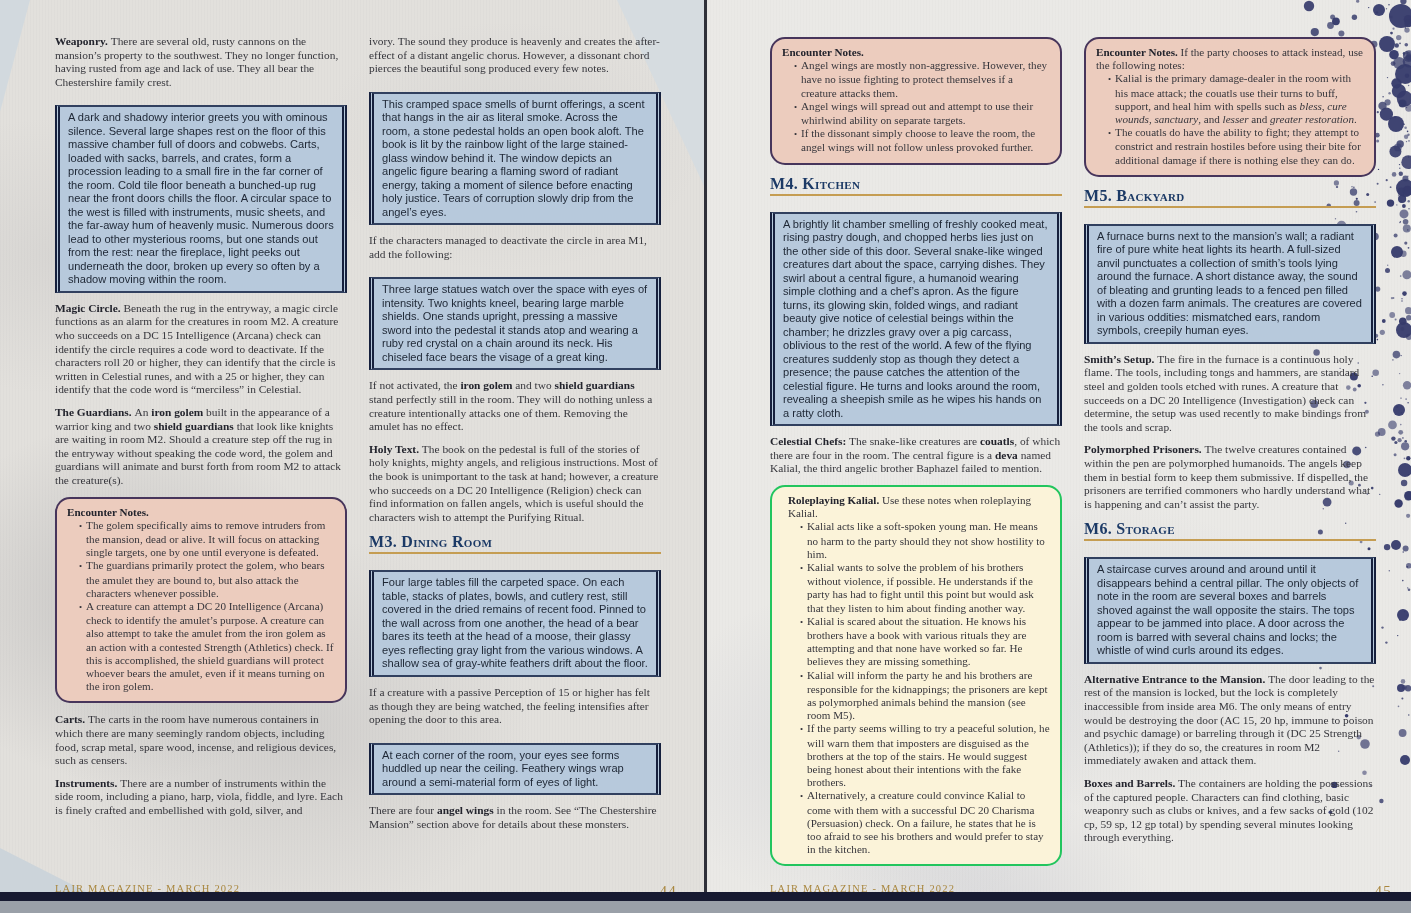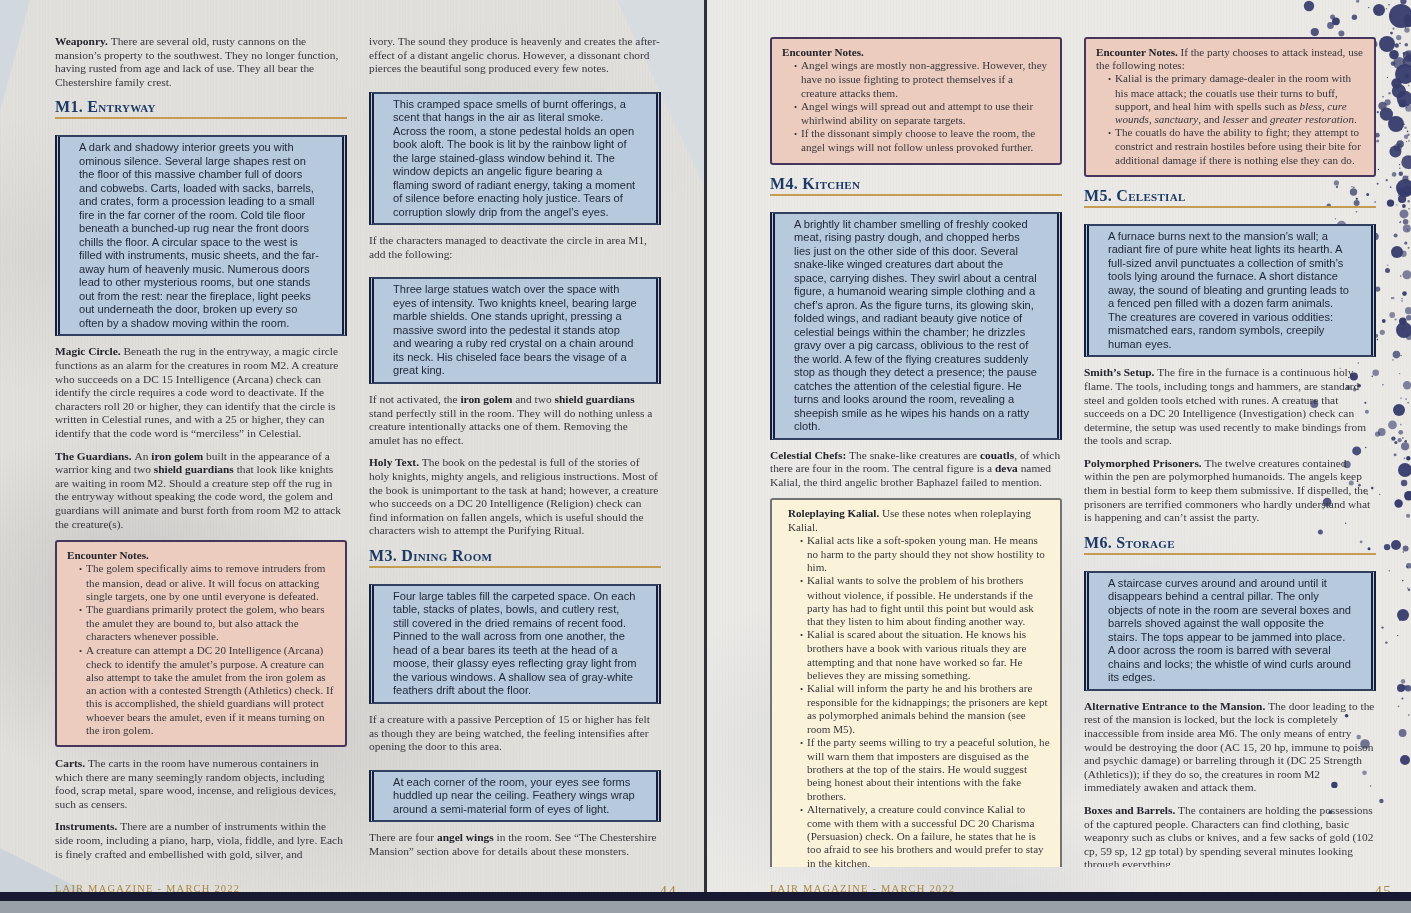--- a/index.html
+++ b/index.html
@@ -32,27 +32,27 @@
   .content{position:absolute;top:35px;left:55px;right:43px;height:832px;display:flex;gap:22px;
            overflow:hidden;z-index:2;}
   .content-right{left:63px;right:35px;}
   .col{width:292px;flex:none;}
   .para{font-size:11.4px;line-height:13.6px;color:#36363c;margin:0 0 9px;text-align:left;}
   .para b{color:#23242d;}
   .heading{font-size:16px;font-weight:bold;font-variant:small-caps;color:#1c3a66;
            letter-spacing:.3px;border-bottom:2px solid #c59d52;padding-bottom:1px;margin:3px 0 6px;}
   .readaloud{background:#b7c9dc;border-left:5px double #16203d;border-right:5px double #16203d;
              border-top:2px solid #31405f;border-bottom:2px solid #31405f;
-             padding:4px 19px;margin:16px 0 9px;}
+             padding:4px 8px;margin:16px 0 9px;}
   .ra-text{font-family:"Liberation Sans",sans-serif;font-size:11.1px;line-height:13.5px;
            color:#1d2634;margin:0;}
-  .notes{border-radius:3px;padding:7px 10px 8px;margin:2px 0 10px;
+  .notes{border-radius:15px;padding:7px 10px 8px;margin:2px 0 10px;
          font-size:11.1px;line-height:13.2px;color:#37363c;}
   .notes-pink{background:#ecccbe;border:2px solid #47355b;}
-  .notes-cream{background:#fbf3d9;border:2px solid #737373;padding-left:16px;}
+  .notes-cream{background:#fbf3d9;border:2px solid #22c55e;padding-left:16px;}
   .notes-head{margin:0;}
   .notes-head b{color:#23242d;}
   .notes-list{list-style:none;margin:0;padding:0 0 0 8px;}
   .notes-list li{padding-left:11px;text-indent:-7px;}
   .notes-list li::before{content:"\2022";font-size:.8em;margin-right:4px;}
   .footer{position:absolute;bottom:15px;left:55px;right:43px;height:15px;z-index:3;
           color:#a9873f;font-size:10.5px;letter-spacing:1.2px;}
   .footer .f-title{display:block;text-transform:uppercase;}
   .footer .f-num{position:absolute;right:-16px;top:0;font-size:15px;text-align:right;}
   .footer-right{left:63px;right:35px;}
@@ -63,21 +63,20 @@
 
 <div class="spread">
   <div class="page page-left">
     <div class="wash wash-left"></div>
     <div class="corner corner-tl"></div>
     <div class="corner corner-tr"></div>
     <div class="corner corner-bl"></div>
     <div class="content">
       <div class="col">
           <p class="para"><b>Weaponry. </b><span>There are several old, rusty cannons on the mansion’s property to the southwest. They no longer function, having rusted from age and lack of use. They all bear the Chestershire family crest.</span></p>
-          <div class="heading">M1. Entryway</div>
           <div class="readaloud">
             <p class="ra-text">A dark and shadowy interior greets you with ominous silence. Several large shapes rest on the floor of this massive chamber full of doors and cobwebs. Carts, loaded with sacks, barrels, and crates, form a procession leading to a small fire in the far corner of the room. Cold tile floor beneath a bunched-up rug near the front doors chills the floor. A circular space to the west is filled with instruments, music sheets, and the far-away hum of heavenly music. Numerous doors lead to other mysterious rooms, but one stands out from the rest: near the fireplace, light peeks out underneath the door, broken up every so often by a shadow moving within the room.</p>
           </div>
           <p class="para"><b>Magic Circle. </b><span>Beneath the rug in the entryway, a magic circle functions as an alarm for the creatures in room M2. A creature who succeeds on a DC 15 Intelligence (Arcana) check can identify the circle requires a code word to deactivate. If the characters roll 20 or higher, they can identify that the circle is written in Celestial runes, and with a 25 or higher, they can identify that the code word is “merciless” in Celestial.</span></p>
           <p class="para"><b>The Guardians. </b><span>An </span><b>iron golem</b><span> built in the appearance of a warrior king and two </span><b>shield guardians</b><span> that look like knights are waiting in room M2. Should a creature step off the rug in the entryway without speaking the code word, the golem and guardians will animate and burst forth from room M2 to attack the creature(s).</span></p>
           <div class="notes notes-pink">
             <p class="notes-head"><b>Encounter Notes.</b></p>
             <ul class="notes-list">
               <li class="bullet"><span>The golem specifically aims to remove intruders from the mansion, dead or alive. It will focus on attacking single targets, one by one until everyone is defeated.</span></li>
               <li class="bullet"><span>The guardians primarily protect the golem, who bears the amulet they are bound to, but also attack the characters whenever possible.</span></li>
@@ -466,21 +465,21 @@
           </div>
         </div>
       <div class="col">
           <div class="notes notes-pink">
             <p class="notes-head"><b>Encounter Notes. </b><span>If the party chooses to attack instead, use the following notes:</span></p>
             <ul class="notes-list">
               <li class="bullet"><span>Kalial is the primary damage-dealer in the room with his mace attack; the couatls use their turns to buff, support, and heal him with spells such as </span><i>bless</i><span>, </span><i>cure wounds</i><span>, </span><i>sanctuary</i><span>, and </span><i>lesser</i><span> and </span><i>greater restoration</i><span>.</span></li>
               <li class="bullet"><span>The couatls do have the ability to fight; they attempt to constrict and restrain hostiles before using their bite for additional damage if there is nothing else they can do.</span></li>
             </ul>
           </div>
-          <div class="heading">M5. Celestial</div>
+          <div class="heading">M5. Backyard</div>
           <div class="readaloud">
             <p class="ra-text">A furnace burns next to the mansion’s wall; a radiant fire of pure white heat lights its hearth. A full-sized anvil punctuates a collection of smith’s tools lying around the furnace. A short distance away, the sound of bleating and grunting leads to a fenced pen filled with a dozen farm animals. The creatures are covered in various oddities: mismatched ears, random symbols, creepily human eyes.</p>
           </div>
           <p class="para"><b>Smith’s Setup. </b><span>The fire in the furnace is a continuous holy flame. The tools, including tongs and hammers, are standard steel and golden tools etched with runes. A creature that succeeds on a DC 20 Intelligence (Investigation) check can determine, the setup was used recently to make bindings from the tools and scrap.</span></p>
           <p class="para"><b>Polymorphed Prisoners. </b><span>The twelve creatures contained within the pen are polymorphed humanoids. The angels keep them in bestial form to keep them submissive. If dispelled, the prisoners are terrified commoners who hardly understand what is happening and can’t assist the party.</span></p>
           <div class="heading">M6. Storage</div>
           <div class="readaloud">
             <p class="ra-text">A staircase curves around and around until it disappears behind a central pillar. The only objects of note in the room are several boxes and barrels shoved against the wall opposite the stairs. The tops appear to be jammed into place. A door across the room is barred with several chains and locks; the whistle of wind curls around its edges.</p>
           </div>
           <p class="para"><b>Alternative Entrance to the Mansion. </b><span>The door leading to the rest of the mansion is locked, but the lock is completely inaccessible from inside area M6. The only means of entry would be destroying the door (AC 15, 20 hp, immune to poison and psychic damage) or barreling through it (DC 25 Strength (Athletics)); if they do so, the creatures in room M2 immediately awaken and attack them.</span></p>

